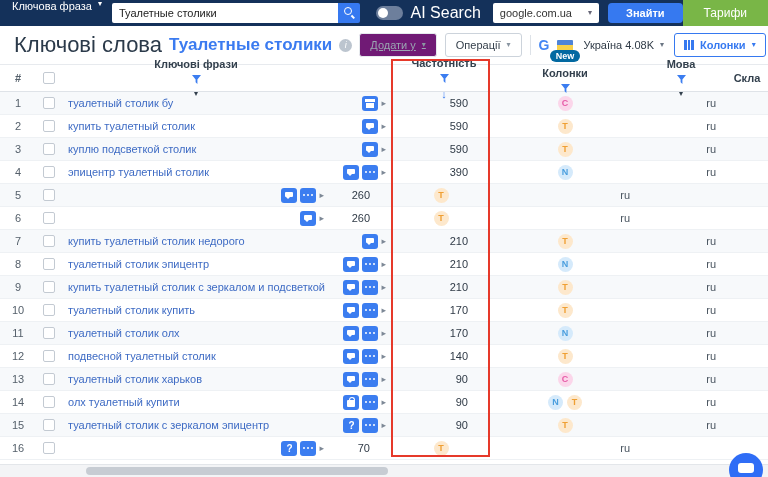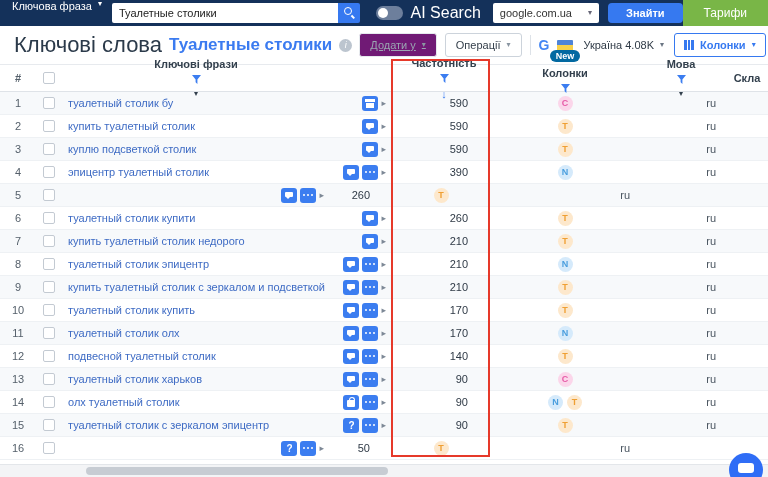--- a/index.html
+++ b/index.html
@@ -266,21 +266,20 @@
         <span class="intent-badge intent-T">T</span>
       </div>
     <div class="c c-lang">ru</div>
     <div class="c"></div>
   </div>
     <div class="grid-row trow">
     <div class="c c-num">6</div>
     <div class="c c-check">
         <span class="checkbox"></span>
       </div>
-    <div class="c"><a class="kw">туалетный столик купити</a></div>
     <div class="c c-icons">
         <span class="mini-icon chat"></span>
         <span class="row-chevron">▸</span>
       </div>
     <div class="c c-freq">260</div>
     <div class="c c-intent">
         <span class="intent-badge intent-T">T</span>
       </div>
     <div class="c c-lang">ru</div>
     <div class="c"></div>
@@ -408,21 +407,21 @@
         <span class="intent-badge intent-C">C</span>
       </div>
     <div class="c c-lang">ru</div>
     <div class="c"></div>
   </div>
     <div class="grid-row trow">
     <div class="c c-num">14</div>
     <div class="c c-check">
         <span class="checkbox"></span>
       </div>
-    <div class="c"><a class="kw">олх туалетный столик</a></div>
+    <div class="c"><a class="kw">олх туалетный купити</a></div>
     <div class="c c-icons">
         <span class="mini-icon bag"></span>
         <span class="mini-icon more"></span>
         <span class="row-chevron">▸</span>
       </div>
     <div class="c c-freq">90</div>
     <div class="c c-intent">
         <span class="intent-badge intent-N">N</span>
         <span class="intent-badge intent-T">T</span>
       </div>
@@ -450,21 +449,21 @@
     <div class="grid-row trow">
     <div class="c c-num">16</div>
     <div class="c c-check">
         <span class="checkbox"></span>
       </div>
     <div class="c c-icons">
         <span class="mini-icon question"></span>
         <span class="mini-icon more"></span>
         <span class="row-chevron">▸</span>
       </div>
-    <div class="c c-freq">50</div>
+    <div class="c c-freq">70</div>
     <div class="c c-intent">
         <span class="intent-badge intent-T">T</span>
       </div>
     <div class="c c-lang">ru</div>
     <div class="c"></div>
   </div>
   </div>
 
 <div class="annotation-box"></div>
 <div class="hscroll">

